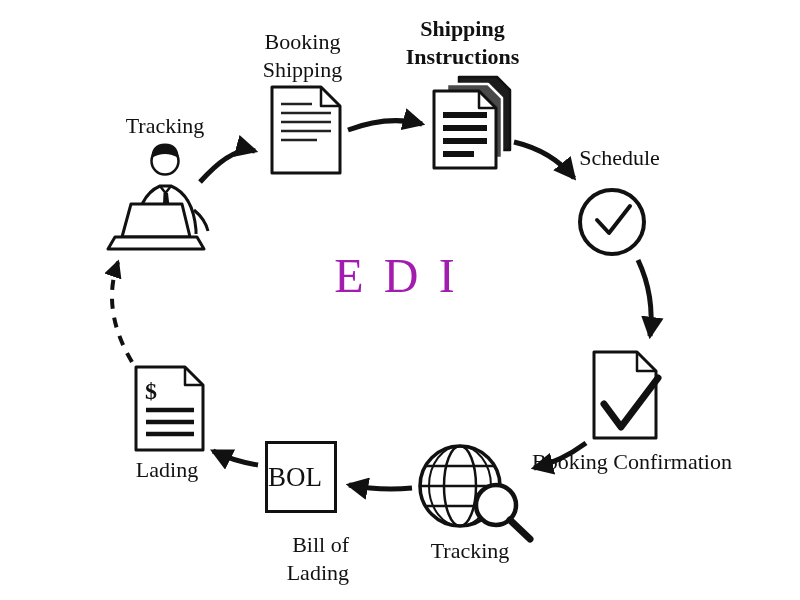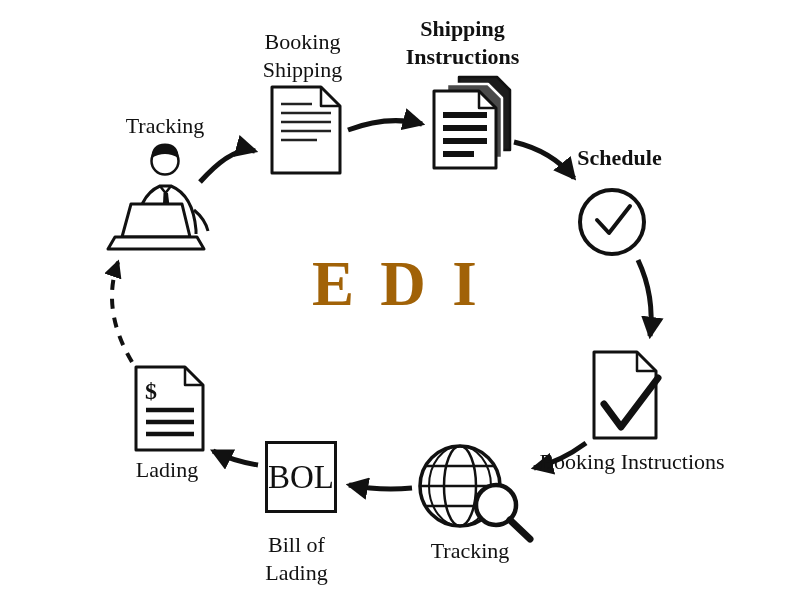--- a/index.html
+++ b/index.html
@@ -30,38 +30,38 @@
     line-height: 1.25;
     color: #111;
     font-weight: 500;
   }
   .center-title {
     position: absolute;
     left: 270px;
     top: 248px;
     width: 250px;
     text-align: center;
-    font-size: 63px;
-    font-weight: 700;
+    font-size: 48px;
+    font-weight: 400;
     letter-spacing: 0.42em;
     padding-left: 0.2em;
-    color: #a16207;
+    color: #a21caf;
   }
   .bol-box {
     position: absolute;
     left: 265px;
     top: 441px;
     width: 66px;
     height: 66px;
     border: 3px solid #111;
     background: #fff;
     display: flex;
     align-items: center;
     justify-content: flex-start;
-    font-size: 33px;
+    font-size: 27px;
     font-weight: 500;
   }
 </style>
 </head>
 <body>
 
 <div class="canvas">
 
   <svg class="layer" viewBox="0 0 800 600">
     <defs>
@@ -160,27 +160,27 @@
   </svg>
 
   <div class="center-title">EDI</div>
 
   <div class="node-label" style="left:105px; top:112px; width:120px;">Tracking</div>
 
   <div class="node-label" style="left:230px; top:28px; width:145px;">Booking Shipping</div>
 
   <div class="node-label" style="left:375px; top:15px; width:175px;font-weight:bold;">Shipping Instructions</div>
 
-  <div class="node-label" style="left:552px; top:144px; width:135px;font-weight:bold;">Schedule</div>
+  <div class="node-label" style="left:552px; top:144px; width:135px;">Schedule</div>
 
-  <div class="node-label" style="left:532px; top:448px; width:200px;">Booking Instructions</div>
+  <div class="node-label" style="left:532px; top:448px; width:200px;">Booking Confirmation</div>
 
   <div class="node-label" style="left:410px; top:537px; width:120px;font-family:Liberation Serif, serif;">Tracking</div>
 
   <div class="bol-box">
     <span>BOL</span>
   </div>
 
-  <div class="node-label" style="left:244px; top:531px; width:105px;">Bill of Lading</div>
+  <div class="node-label" style="left:244px; top:531px; width:105px;text-align:right;">Bill of Lading</div>
 
   <div class="node-label" style="left:112px; top:456px; width:110px;">Lading</div>
 
 </div>
 
 </body></html>

